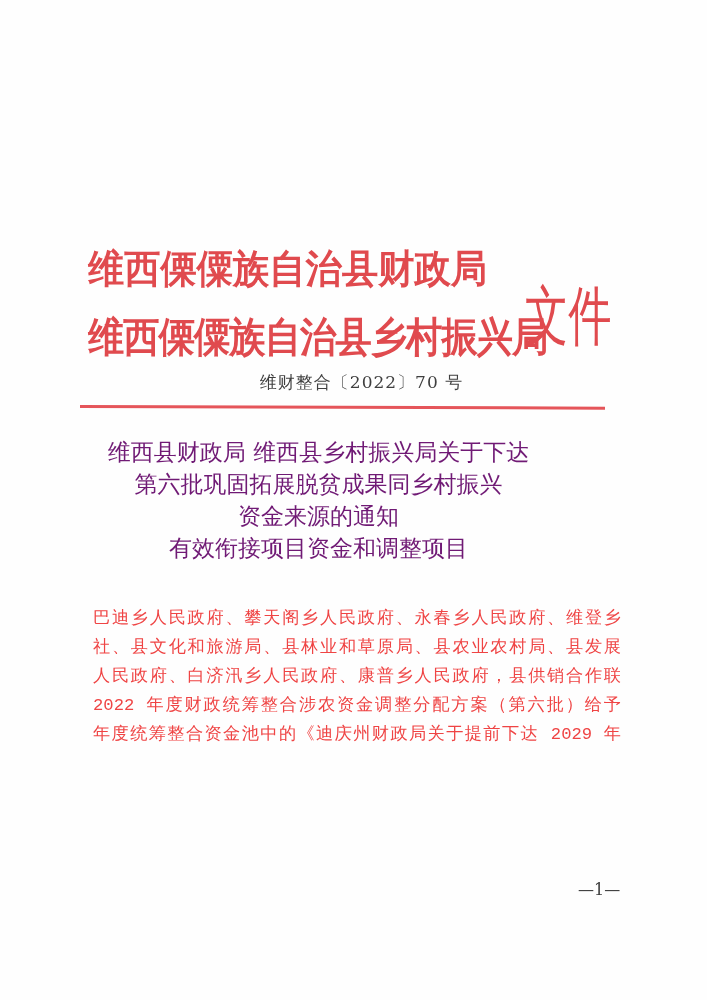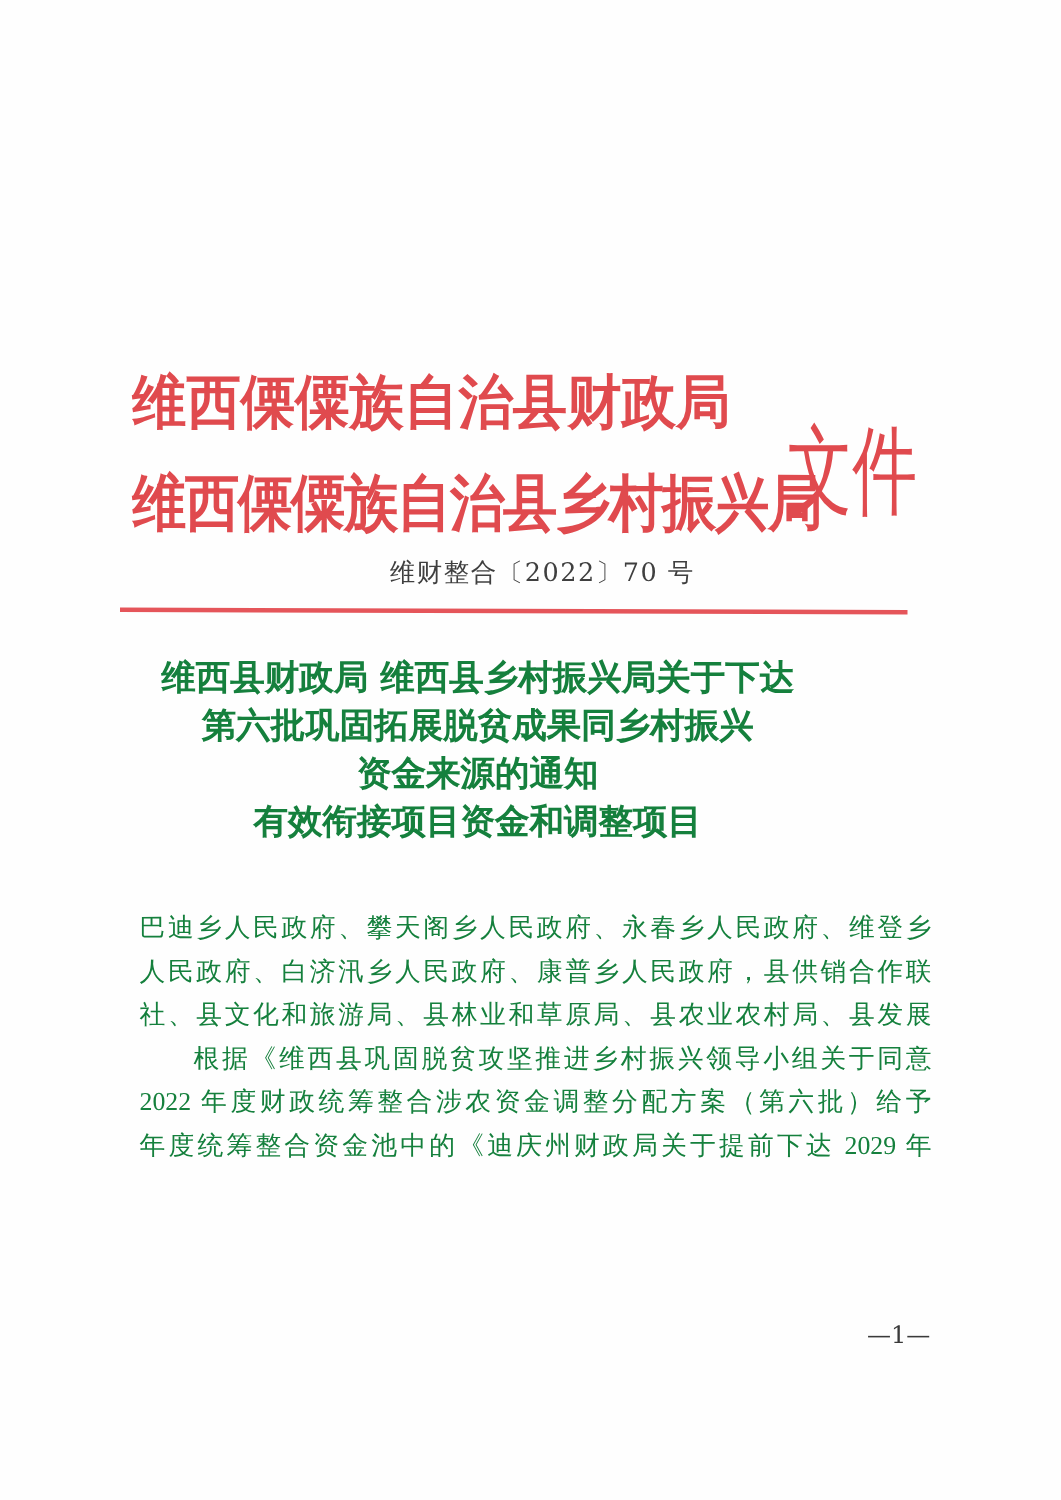--- a/index.html
+++ b/index.html
@@ -78,40 +78,40 @@
     transform: rotate(0.18deg);
     transform-origin: left center;
   }
   .title {
     position: absolute;
     left: 0;
     width: 629px;
     top: 436px;
     text-align: center;
     font-family: "DejaVu Serif", "Liberation Serif", serif;
-    font-weight: bold;
+    font-weight: normal;
     font-size: 23px;
     line-height: 32px;
-    color: #15803d;
+    color: #701a75;
     padding-left: 8px;
     box-sizing: border-box;
   }
   .title .tline {
     display: block;
     white-space: nowrap;
   }
   .body-text {
     position: absolute;
     left: 93px;
     top: 604px;
     width: 528px;
-    font-family: Liberation Serif, serif;
+    font-family: Liberation Mono, monospace;
     font-size: 17.2px;
     line-height: 29px;
-    color: #15803d;
+    color: #ef4444;
   }
   .body-text .bline {
     display: block;
     white-space: nowrap;
     text-align: justify;
     text-align-last: justify;
   }
   .body-text .bline.last {
     text-align-last: left;
   }
@@ -146,25 +146,24 @@
   <div class="title">
     <span class="tline">维西县财政局  维西县乡村振兴局关于下达</span>
     <span class="tline">第六批巩固拓展脱贫成果同乡村振兴</span>
     <span class="tline">资金来源的通知</span>
     <span class="tline">有效衔接项目资金和调整项目</span>
   </div>
 
   <div class="body-text">
     <div>
       <span class="bline">巴迪乡人民政府、攀天阁乡人民政府、永春乡人民政府、维登乡</span>
+      <span class="bline">社、县文化和旅游局、县林业和草原局、县农业农村局、县发展</span>
       <span class="bline">人民政府、白济汛乡人民政府、康普乡人民政府，县供销合作联</span>
-      <span class="bline">社、县文化和旅游局、县林业和草原局、县农业农村局、县发展</span>
     </div>
     <div>
-      <span class="bline indent">根据《维西县巩固脱贫攻坚推进乡村振兴领导小组关于同意</span>
       <span class="bline">2022 年度财政统筹整合涉农资金调整分配方案（第六批）给予</span>
       <span class="bline">年度统筹整合资金池中的《迪庆州财政局关于提前下达 2029 年</span>
     </div>
   </div>
 
   <div class="page-number">—1—</div>
 
 </div>
 
 </body></html>

